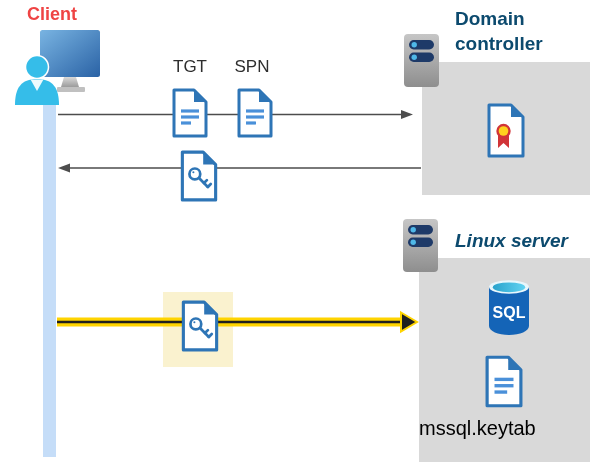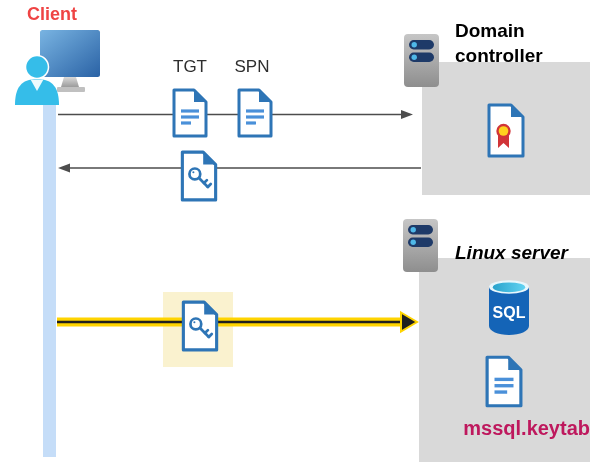--- a/index.html
+++ b/index.html
@@ -4,24 +4,24 @@
 <style>
   html,body{margin:0;padding:0;background:#fff;}
   #canvas{
     position:relative;width:600px;height:468px;background:#fff;overflow:hidden;
     font-family:"Liberation Sans",sans-serif;
   }
   .abs{position:absolute;}
   .graybox{background:var(--box-gray,#D9D9D9);}
   .timeline{background:var(--timeline-blue,#C5DDF8);}
   .highlight{background:var(--highlight-cream,#FAF2CF);}
-  .lbl-bold{font-weight:700;color:#000000;font-size:19px;line-height:25px;margin-top:12px;}
+  .lbl-bold{font-weight:700;color:#0c4a6e;font-size:19px;line-height:25px;}
   .lbl-client{font-weight:700;color:#ef4444;font-size:18px;}
   .lbl-ticket{font-size:17px;color:#2e2e2e;text-align:center;}
-  .lbl-keytab{font-size:20px;color:#be185d;text-align:right;font-weight:700;}
+  .lbl-keytab{font-size:20px;color:#000000;text-align:left;font-weight:400;}
   svg{display:block;}
   .layer{position:absolute;left:0;top:0;pointer-events:none;}
 </style>
 </head>
 <body>
 
 <div id="canvas">
 
   <div class="abs graybox" style="left:422px;top:62px;width:168px;height:133px;"></div>
   <div class="abs graybox" style="left:419px;top:258px;width:171px;height:204px;"></div>

